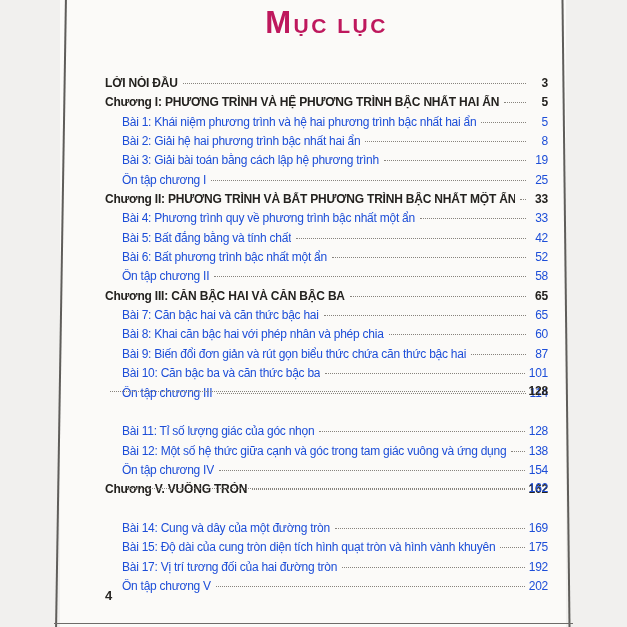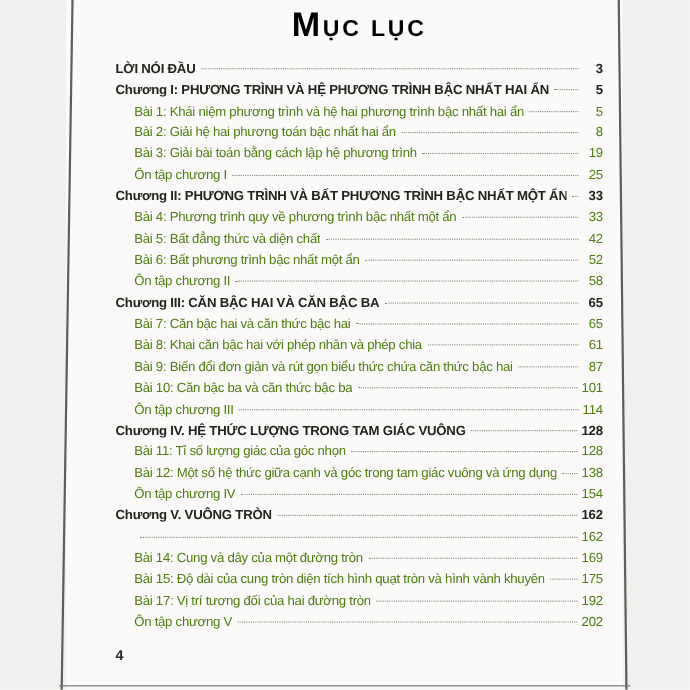--- a/index.html
+++ b/index.html
@@ -18,35 +18,35 @@
   .vline{position:absolute;top:-4px;bottom:-4px;width:1.6px;background:#5f5d5a;}
   .vline.left{left:60px;transform:rotate(0.9deg);}
   .vline.right{right:60px;transform:rotate(-0.64deg);}
   .hline-bottom{position:absolute;left:54px;right:54px;top:623px;height:1.4px;background:#6e6c69;}
   .content{
     position:absolute;left:105px;top:4px;width:443px;
     color:#33312e;
   }
   .title{
     text-align:center;
-    font-weight:bold;color:#000000;
+    font-weight:bold;color:#be185d;
     letter-spacing:2.5px;
     margin:0 0 11px 0;
     line-height:36px;height:40px;
   }
   .title .big{font-size:31px;}
   .title .small{font-size:21px;}
   .toc{display:block;}
   .row{
     display:flex;align-items:baseline;
     height:19.35px;
     font-size:12px;letter-spacing:-0.25px;
-    color:#4d7c0f;
-  }
-  .row .label{white-space:nowrap;flex:0 1 auto;overflow:hidden;}
+    color:#1d4ed8;
+  }
+  .row .label{white-space:nowrap;flex:0 1 auto;overflow:hidden;margin-top:21px;}
   .row .dots{
     flex:1 1 6px;min-width:6px;
     border-bottom:1.7px dotted #87837d;
     margin:0 4px 0 5px;
     transform:translateY(-3px);
   }
   .row .pnum{min-width:18px;text-align:right;white-space:nowrap;}
   .row.front,.row.chapter{font-weight:bold;color:#24221f;letter-spacing:-0.2px;}
   .row.lesson,.row.review{padding-left:17px;}
   .footer-num{
@@ -76,21 +76,21 @@
           <span class="label">Chương I: PHƯƠNG TRÌNH VÀ HỆ PHƯƠNG TRÌNH BẬC NHẤT HAI ẨN</span>
           <span class="dots"></span>
           <span class="pnum">5</span>
         </div>
         <div class="row lesson">
           <span class="label">Bài 1: Khái niệm phương trình và hệ hai phương trình bậc nhất hai ẩn</span>
           <span class="dots"></span>
           <span class="pnum">5</span>
         </div>
         <div class="row lesson">
-          <span class="label">Bài 2: Giải hệ hai phương toán bậc nhất hai ẩn</span>
+          <span class="label">Bài 2: Giải hệ hai phương trình bậc nhất hai ẩn</span>
           <span class="dots"></span>
           <span class="pnum">8</span>
         </div>
         <div class="row lesson">
           <span class="label">Bài 3: Giải bài toán bằng cách lập hệ phương trình</span>
           <span class="dots"></span>
           <span class="pnum">19</span>
         </div>
         <div class="row review">
           <span class="label">Ôn tập chương I</span>
@@ -101,21 +101,21 @@
           <span class="label">Chương II: PHƯƠNG TRÌNH VÀ BẤT PHƯƠNG TRÌNH BẬC NHẤT MỘT ẨN</span>
           <span class="dots"></span>
           <span class="pnum">33</span>
         </div>
         <div class="row lesson">
           <span class="label">Bài 4: Phương trình quy về phương trình bậc nhất một ẩn</span>
           <span class="dots"></span>
           <span class="pnum">33</span>
         </div>
         <div class="row lesson">
-          <span class="label">Bài 5: Bất đẳng thức và diện chất</span>
+          <span class="label">Bài 5: Bất đẳng bằng và tính chất</span>
           <span class="dots"></span>
           <span class="pnum">42</span>
         </div>
         <div class="row lesson">
           <span class="label">Bài 6: Bất phương trình bậc nhất một ẩn</span>
           <span class="dots"></span>
           <span class="pnum">52</span>
         </div>
         <div class="row review">
           <span class="label">Ôn tập chương II</span>
@@ -128,39 +128,38 @@
           <span class="pnum">65</span>
         </div>
         <div class="row lesson">
           <span class="label">Bài 7: Căn bậc hai và căn thức bậc hai</span>
           <span class="dots"></span>
           <span class="pnum">65</span>
         </div>
         <div class="row lesson">
           <span class="label">Bài 8: Khai căn bậc hai với phép nhân và phép chia</span>
           <span class="dots"></span>
-          <span class="pnum">61</span>
+          <span class="pnum">60</span>
         </div>
         <div class="row lesson">
           <span class="label">Bài 9: Biến đổi đơn giản và rút gọn biểu thức chứa căn thức bậc hai</span>
           <span class="dots"></span>
           <span class="pnum">87</span>
         </div>
         <div class="row lesson">
           <span class="label">Bài 10: Căn bậc ba và căn thức bậc ba</span>
           <span class="dots"></span>
           <span class="pnum">101</span>
         </div>
         <div class="row review">
           <span class="label">Ôn tập chương III</span>
           <span class="dots"></span>
           <span class="pnum">114</span>
         </div>
         <div class="row chapter">
-          <span class="label">Chương IV. HỆ THỨC LƯỢNG TRONG TAM GIÁC VUÔNG</span>
           <span class="dots"></span>
           <span class="pnum">128</span>
         </div>
         <div class="row lesson">
           <span class="label">Bài 11: Tỉ số lượng giác của góc nhọn</span>
           <span class="dots"></span>
           <span class="pnum">128</span>
         </div>
         <div class="row lesson">
           <span class="label">Bài 12: Một số hệ thức giữa cạnh và góc trong tam giác vuông và ứng dụng</span>

